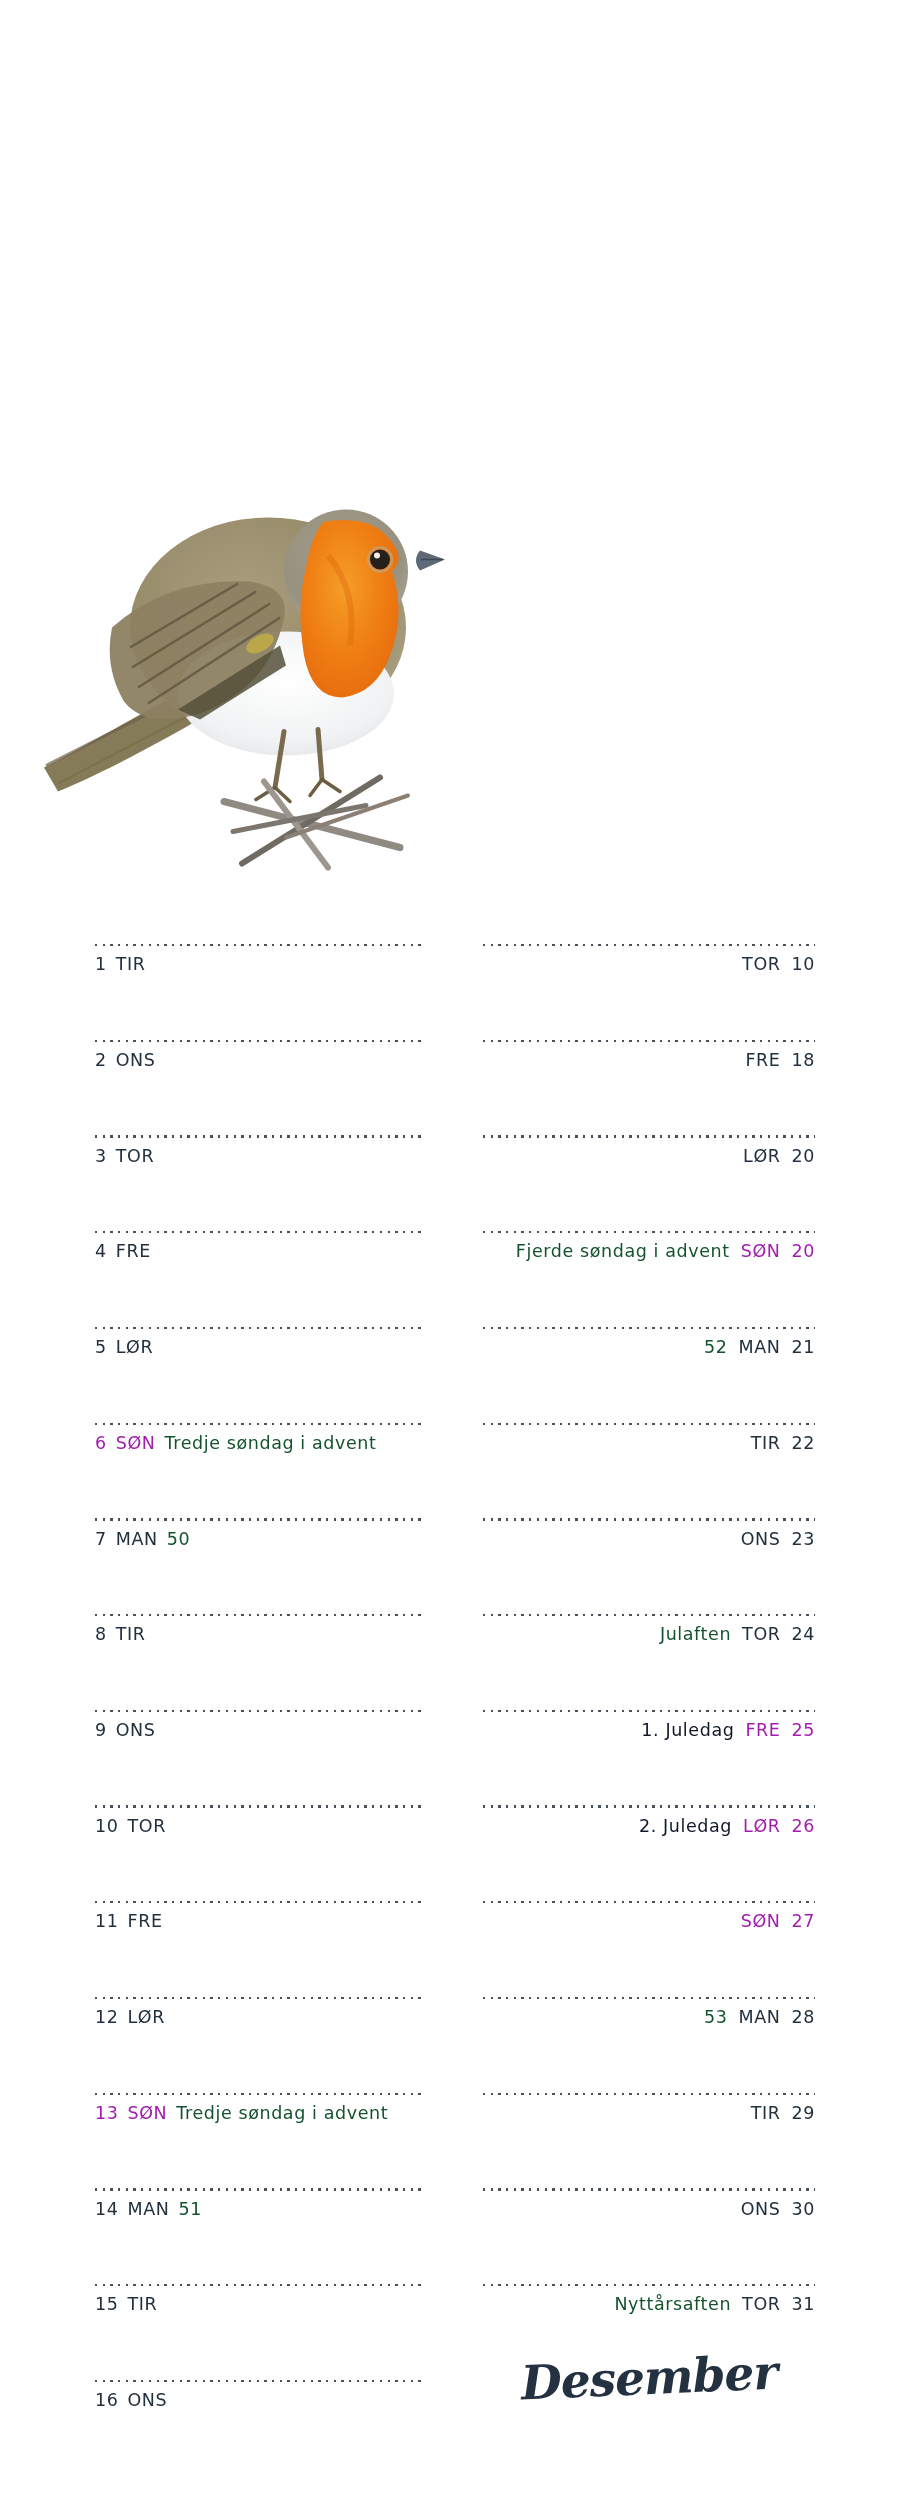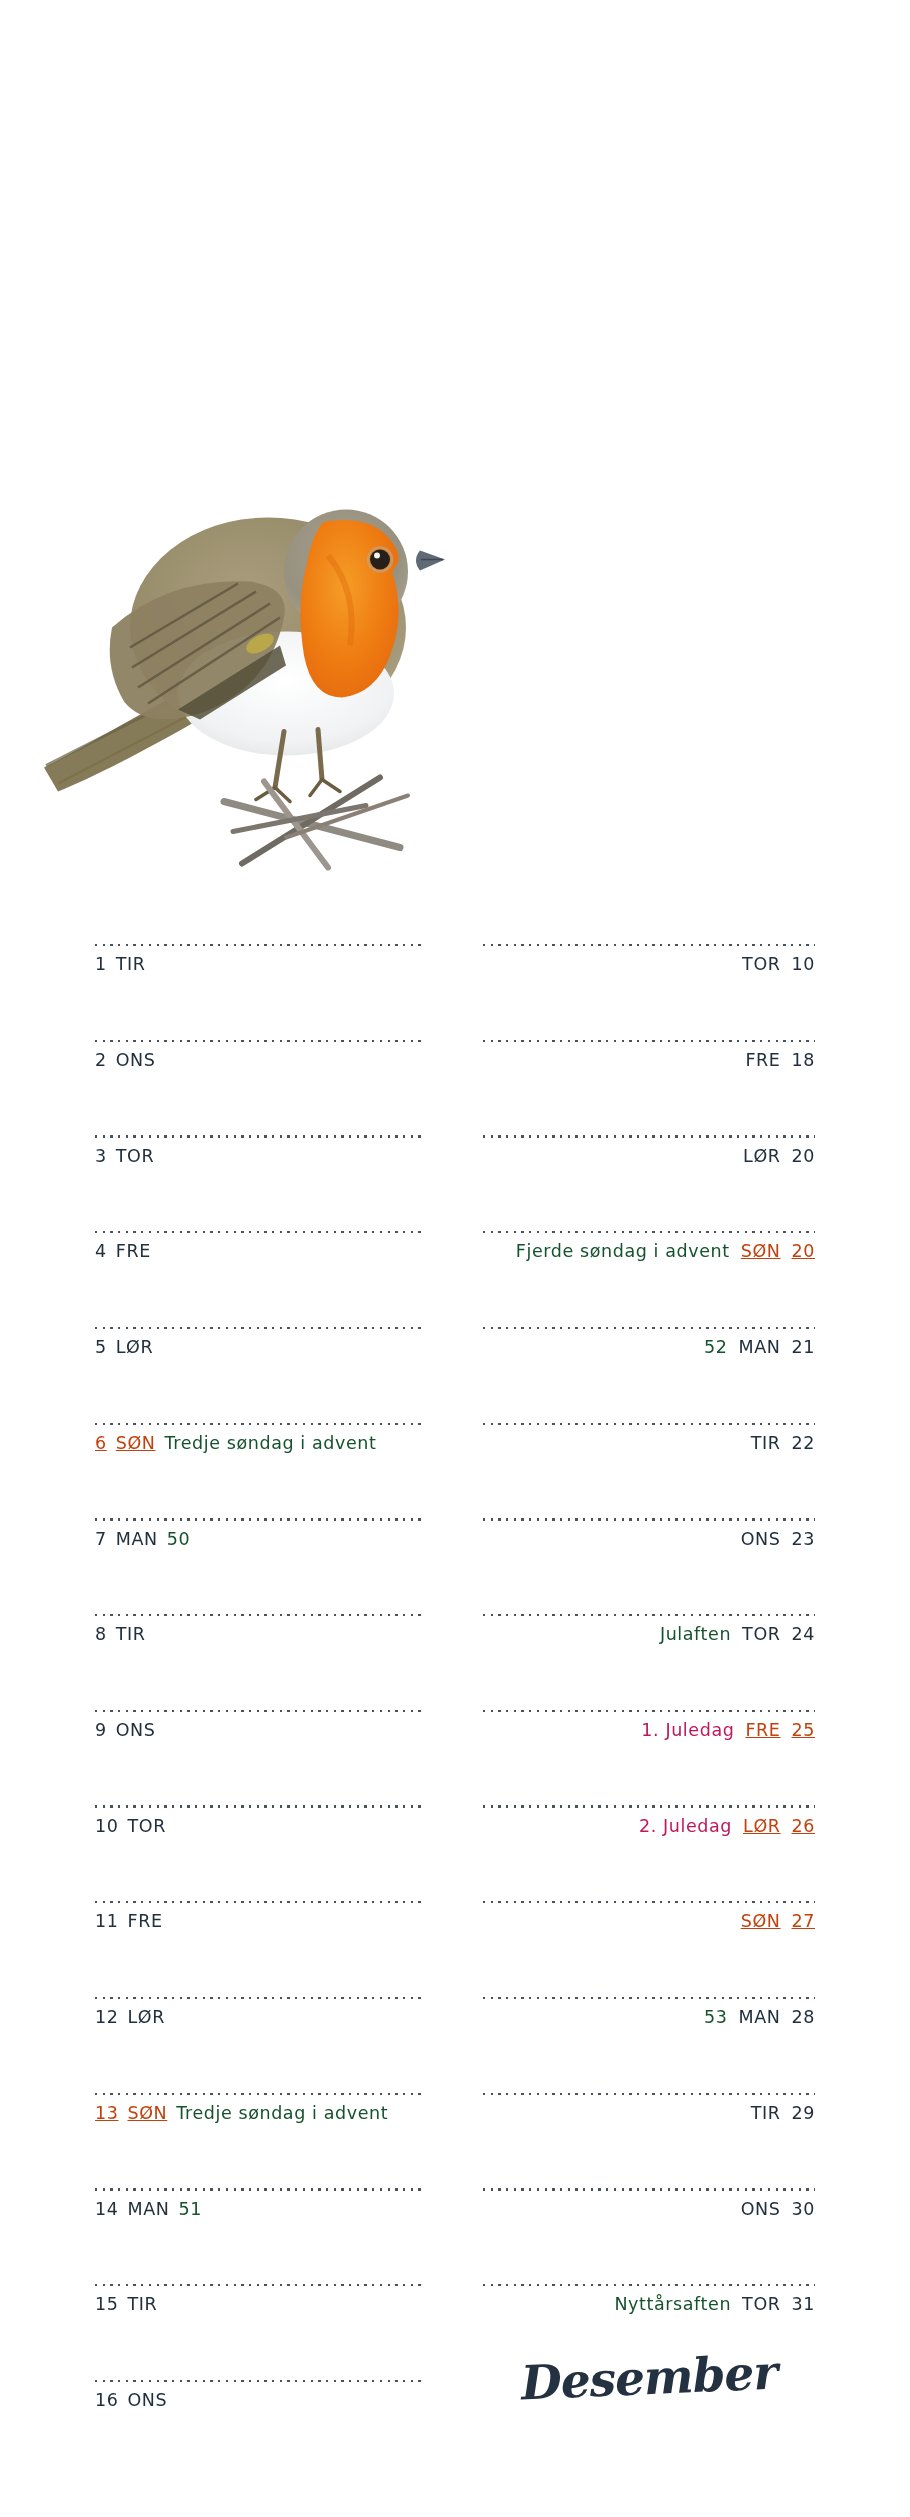--- a/index.html
+++ b/index.html
@@ -18,22 +18,22 @@
     height:2.3px; width:100%;
     background:repeating-linear-gradient(90deg,#4b5158 0,#4b5158 2.3px,transparent 2.3px,transparent 7.7px);
   }
   .line {
     display:flex; align-items:baseline; gap:9px; margin-top:8px;
     font-size:17.5px; letter-spacing:0.6px; color:#22303e; white-space:nowrap;
   }
   .col.right .line { justify-content:flex-end; gap:11px; }
   .num, .day { color:#22303e; }
   .week, .note { color:#14532d; }
-  .row.red .num, .row.red .day { color:#c2410c;text-decoration:underline; }
-  .row.note-red .note { color:#be185d; }
+  .row.red .num, .row.red .day { color:#a21caf; }
+  .row.note-red .note { color:#0f172a; }
 
   .month-title {
     position:absolute; left:483px; top:2350px; width:332px; text-align:center;
     font-family:"DejaVu Serif", "Liberation Serif", serif;
     font-style:italic; font-weight:bold; font-size:47px; letter-spacing:-1px;
     color:#243140; transform:rotate(-2.5deg);
   }
 </style>
 </head>
 <body>

